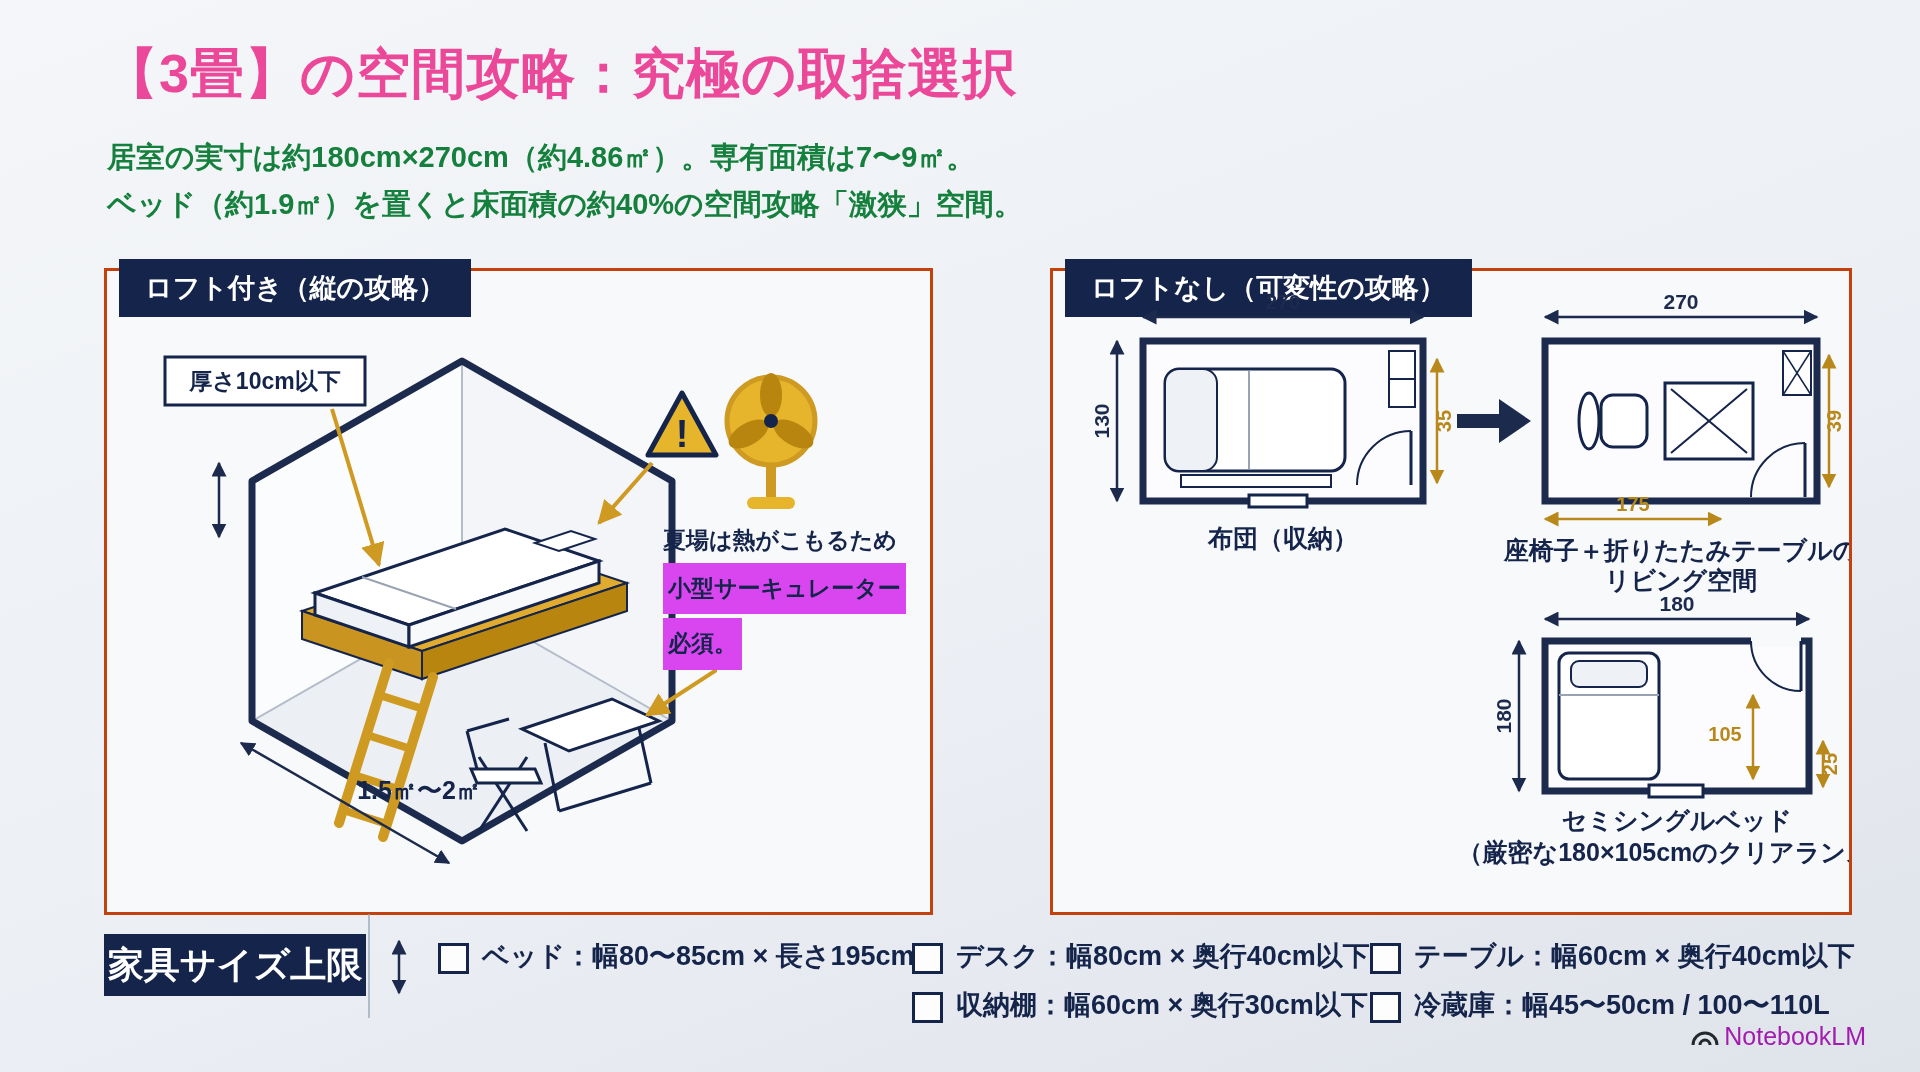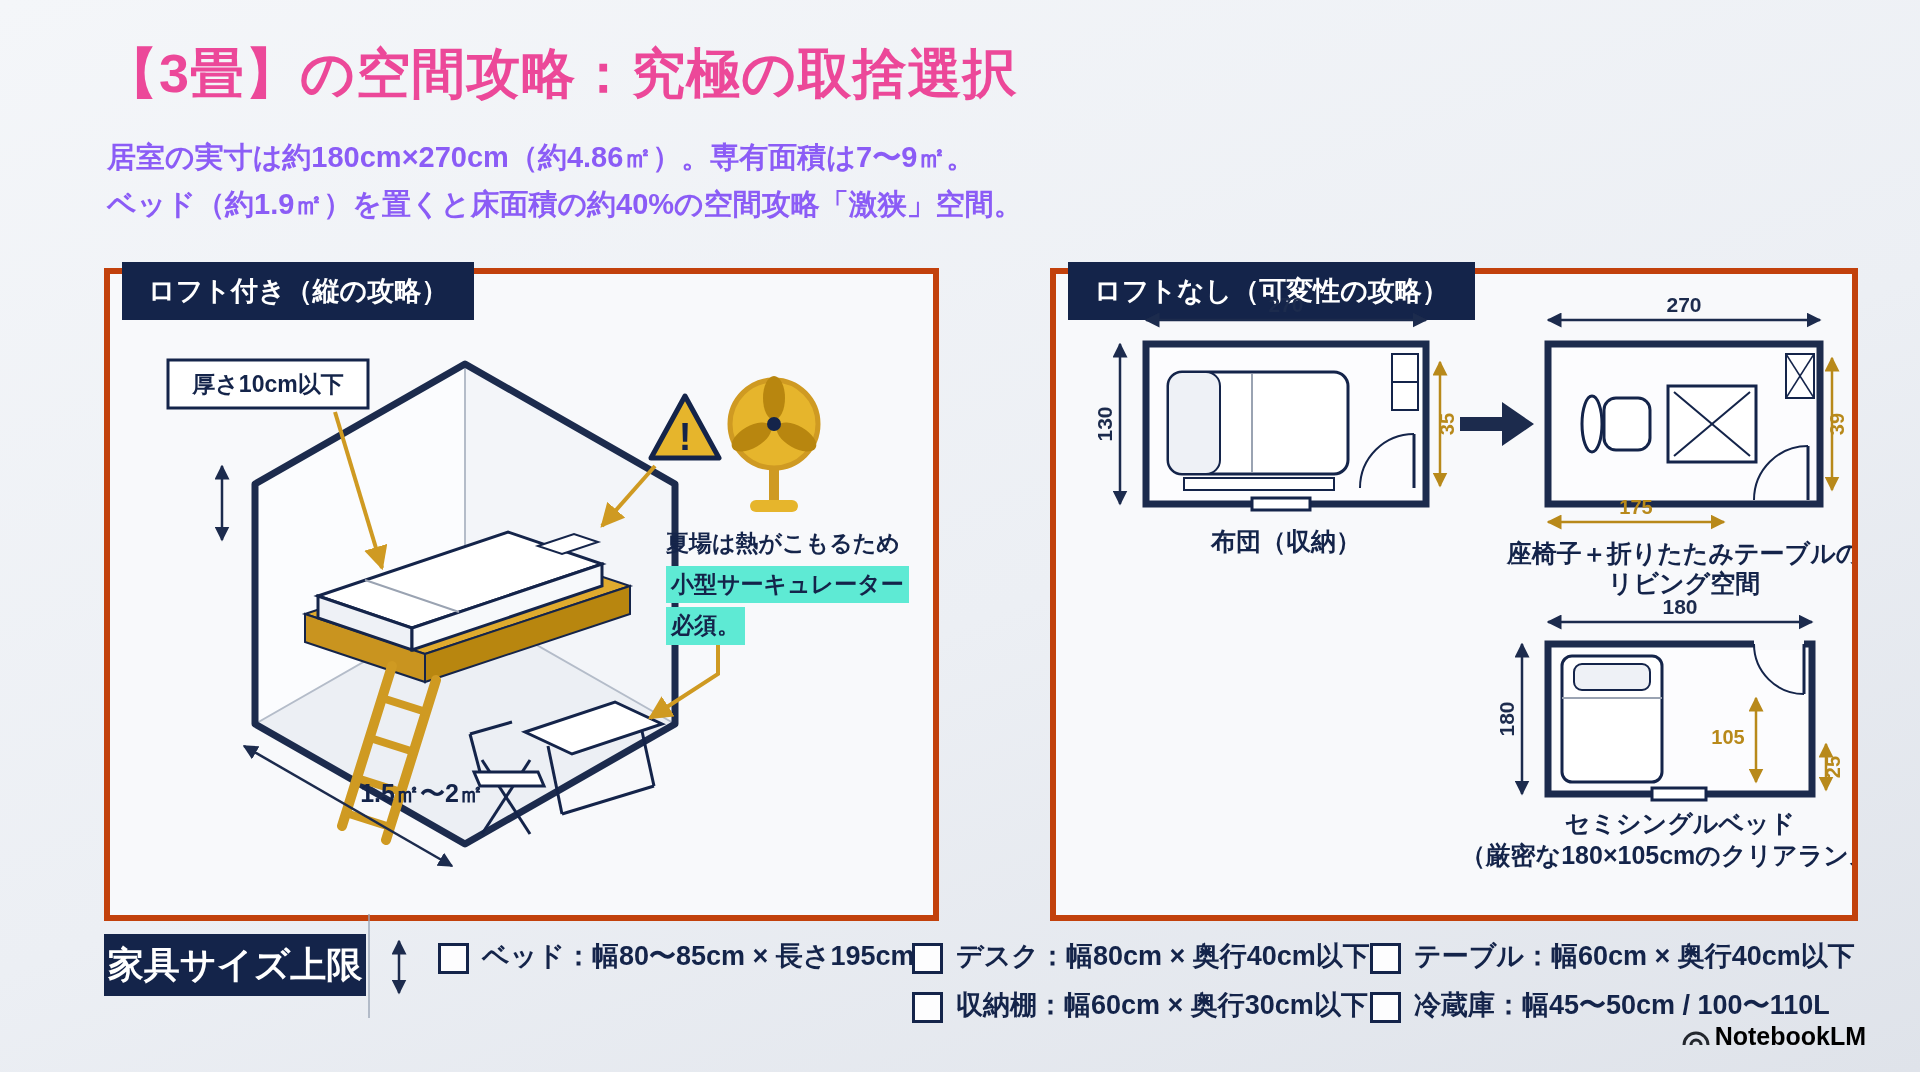--- a/index.html
+++ b/index.html
@@ -3,49 +3,49 @@
 <meta charset="utf-8">
 <style>
   html,body{margin:0;padding:0}
   body{
     width:1920px;height:1072px;position:relative;overflow:hidden;
     font-family:"Liberation Sans",sans-serif;
     background:linear-gradient(160deg,#f4f6f9 0%,#eceff4 55%,#dfe3ea 100%);
     color:#1c2b4d;
   }
   .title{position:absolute;left:104px;top:38px;font-size:54px;font-weight:bold;color:#ec4899;letter-spacing:1px}
-  .subtitle{position:absolute;left:107px;top:134px;font-size:29px;font-weight:bold;color:#8b5cf6;line-height:1.62}
-  .panel{position:absolute;background:#f8f9fb;border:6px solid #c2410c}
+  .subtitle{position:absolute;left:107px;top:134px;font-size:29px;font-weight:bold;color:#15803d;line-height:1.62}
+  .panel{position:absolute;background:#f8f9fb;border:3px solid #c2410c}
   .panel-left{left:104px;top:268px;width:823px;height:641px}
   .panel-right{left:1050px;top:268px;width:796px;height:641px}
   .panel-tab{position:absolute;left:12px;top:-12px;background:#14244a;color:#ffffff;
     font-size:27px;font-weight:bold;padding:11px 26px;white-space:nowrap}
   .scene{position:absolute;left:0;top:0}
   .fan-note{position:absolute;left:556px;top:252px;width:262px;font-size:23px;font-weight:bold;color:#14244a;line-height:1.55}
-  .fan-note .hl{background:#5eead4;color:#14244a;padding:1px 5px;display:inline-block;margin-top:4px}
+  .fan-note .hl{background:#d946ef;color:#14244a;padding:8px 5px;display:inline-block;margin-top:4px}
   svg text{font-family:"Liberation Sans",sans-serif}
   .lbl{fill:#14244a;font-size:23px;font-weight:bold}
   .dim-n{fill:#1c2b4d;font-size:21px;font-weight:bold}
   .dim-g{fill:#b8891a;font-size:20px;font-weight:bold}
   .cap{fill:#14244a;font-size:25px;font-weight:bold;text-anchor:middle}
   .dl{stroke:#1c2b4d;stroke-width:2.5;fill:none}
   .gl{stroke:#b8891a;stroke-width:2.5;fill:none}
   .limits-tab{position:absolute;left:104px;top:934px;width:262px;height:62px;background:#14244a;color:#ffffff;
     font-size:36px;font-weight:bold;display:flex;align-items:center;justify-content:center}
   .limits-sep{position:absolute;left:368px;top:914px;width:0;height:104px;border-left:2px solid #9aa5b6;opacity:.7}
   .limits-arrow{position:absolute;left:386px;top:932px}
   .limits-grid{position:absolute;left:438px;top:938px;display:flex;gap:0}
   .fl-col{display:flex;flex-direction:column;gap:13px}
   .fl-col-1{width:474px}
   .fl-col-2{width:458px}
   .fl-item{display:flex;align-items:flex-end;gap:13px}
   .cb{width:25px;height:25px;background:#fdfdfe;border:3px solid #14244a;flex:none}
   .fl-text{font-size:27px;font-weight:bold;color:#14244a;white-space:nowrap}
   .brand{position:absolute;right:54px;top:1022px;display:flex;align-items:center;gap:4px;
-    font-size:25px;font-weight:bold;color:#000000}
+    font-size:25px;font-weight:normal;color:#a21caf}
 </style>
 </head>
 <body>
 
 <div class="title">【3畳】の空間攻略：究極の取捨選択</div>
 <div class="subtitle">
   <div>居室の実寸は約180cm×270cm（約4.86㎡）。専有面積は7〜9㎡。</div>
   <div>ベッド（約1.9㎡）を置くと床面積の約40%の空間攻略「激狭」空間。</div>
 </div>
 

